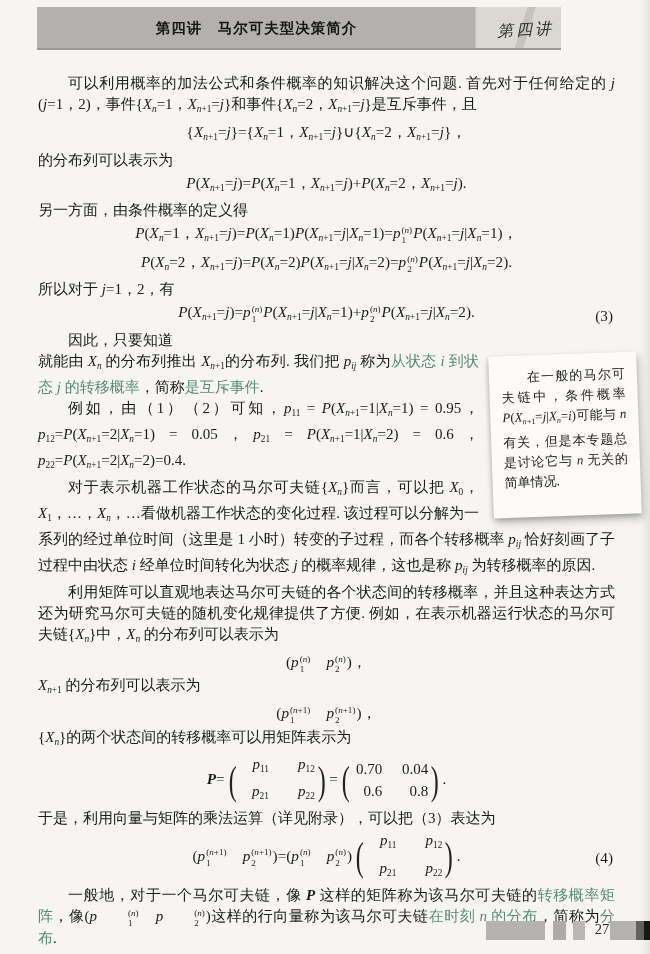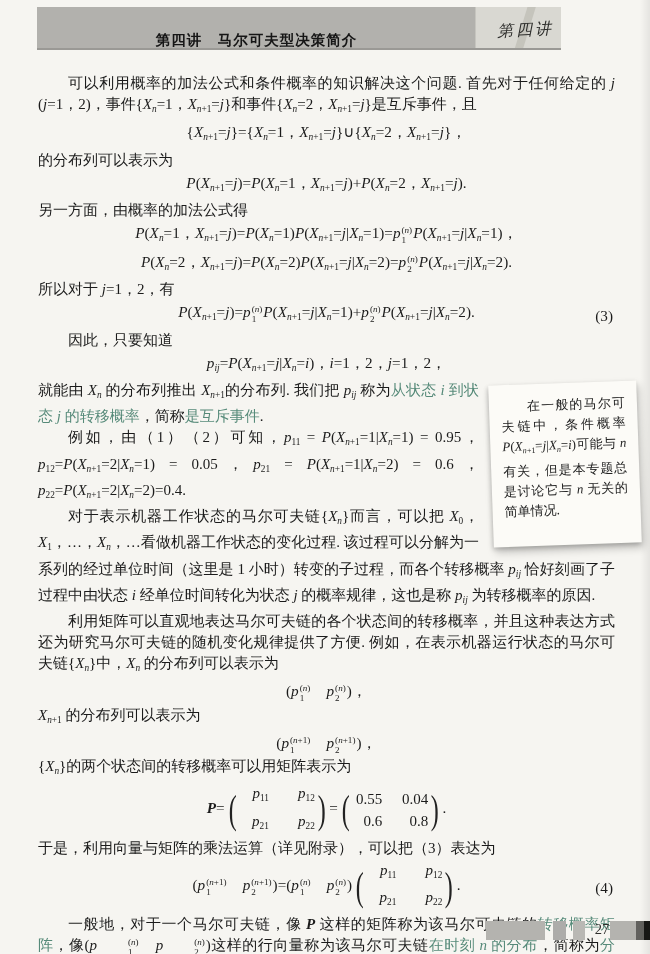--- a/index.html
+++ b/index.html
@@ -6,21 +6,21 @@
   .page{position:relative;width:650px;height:954px;background:#f6f5f1;overflow:hidden;
         font-family:"Liberation Serif",serif;color:#1b1b1b;}
   .page::after{content:"";position:absolute;right:0;top:0;width:10px;height:100%;
         background:linear-gradient(to right,rgba(0,0,0,0),rgba(0,0,0,0.07));pointer-events:none;}
 
   
   .band{position:absolute;left:37px;top:7px;width:524px;height:41px;background:#b2b1ad;
         border-bottom:2px solid #9a9995;}
   .band-title{position:absolute;left:0;top:50%;transform:translateY(-50%);width:439px;text-align:center;
         font-family:"Liberation Sans",sans-serif;font-weight:bold;font-size:14.5px;
-        letter-spacing:1px;color:#161616;margin-top:12px;}
+        letter-spacing:1px;color:#161616;}
   .corner{position:absolute;right:0;top:0;height:100%;width:85px;background:#d9d8d2;
         border-left:1px solid #c6c5bf;overflow:hidden;}
   .corner-stroke{position:absolute;left:44px;top:-10px;width:8px;height:70px;background:#c5c4bc;
         transform:rotate(17deg);}
   .corner-text{position:absolute;right:7px;top:13px;font-size:16px;font-style:italic;letter-spacing:3px;
         color:#2e2e2c;transform:rotate(-3deg);font-family:"DejaVu Serif",serif;}
 
   
   .content{position:absolute;left:38px;top:73px;width:577px;font-size:15px;line-height:21px;
         text-align:justify;}
@@ -76,27 +76,26 @@
       <div class="corner-stroke"></div>
       <span class="corner-text">第四讲</span>
     </div>
   </header>
 
   <main class="content">
       <div class="p"><span>可以利用概率的加法公式和条件概率的知识解决这个问题. 首先对于任何给定的 <i>j</i> (<i>j</i>=1，2)，事件{<i>X<sub>n</sub></i>=1，<i>X</i><sub><i>n</i>+1</sub>=<i>j</i>}和事件{<i>X<sub>n</sub></i>=2，<i>X</i><sub><i>n</i>+1</sub>=<i>j</i>}是互斥事件，且</span></div>
       <div class="formula"><span>{<i>X</i><sub><i>n</i>+1</sub>=<i>j</i>}={<i>X<sub>n</sub></i>=1，<i>X</i><sub><i>n</i>+1</sub>=<i>j</i>}∪{<i>X<sub>n</sub></i>=2，<i>X</i><sub><i>n</i>+1</sub>=<i>j</i>}，</span></div>
       <div class="pc"><span>的分布列可以表示为</span></div>
       <div class="formula"><span><i>P</i>(<i>X</i><sub><i>n</i>+1</sub>=<i>j</i>)=<i>P</i>(<i>X<sub>n</sub></i>=1，<i>X</i><sub><i>n</i>+1</sub>=<i>j</i>)+<i>P</i>(<i>X<sub>n</sub></i>=2，<i>X</i><sub><i>n</i>+1</sub>=<i>j</i>).</span></div>
-      <div class="pc"><span>另一方面，由概率的加法公式得</span></div>
+      <div class="pc"><span>另一方面，由条件概率的定义得</span></div>
       <div class="formula"><span><i>P</i>(<i>X<sub>n</sub></i>=1，<i>X</i><sub><i>n</i>+1</sub>=<i>j</i>)=<i>P</i>(<i>X<sub>n</sub></i>=1)<i>P</i>(<i>X</i><sub><i>n</i>+1</sub>=<i>j</i>|<i>X<sub>n</sub></i>=1)=<i>p</i><span class="ps"><span>(<i>n</i>)</span><span>1</span></span><i>P</i>(<i>X</i><sub><i>n</i>+1</sub>=<i>j</i>|<i>X<sub>n</sub></i>=1)，</span></div>
       <div class="formula"><span><i>P</i>(<i>X<sub>n</sub></i>=2，<i>X</i><sub><i>n</i>+1</sub>=<i>j</i>)=<i>P</i>(<i>X<sub>n</sub></i>=2)<i>P</i>(<i>X</i><sub><i>n</i>+1</sub>=<i>j</i>|<i>X<sub>n</sub></i>=2)=<i>p</i><span class="ps"><span>(<i>n</i>)</span><span>2</span></span><i>P</i>(<i>X</i><sub><i>n</i>+1</sub>=<i>j</i>|<i>X<sub>n</sub></i>=2).</span></div>
       <div class="pc"><span>所以对于 <i>j</i>=1，2，有</span></div>
       <div class="formula"><span><i>P</i>(<i>X</i><sub><i>n</i>+1</sub>=<i>j</i>)=<i>p</i><span class="ps"><span>(<i>n</i>)</span><span>1</span></span><i>P</i>(<i>X</i><sub><i>n</i>+1</sub>=<i>j</i>|<i>X<sub>n</sub></i>=1)+<i>p</i><span class="ps"><span>(<i>n</i>)</span><span>2</span></span><i>P</i>(<i>X</i><sub><i>n</i>+1</sub>=<i>j</i>|<i>X<sub>n</sub></i>=2).</span><span class="eqtag">(3)</span></div>
       <div class="p"><span>因此，只要知道</span></div>
-      <div class="formula"><span><i>p<sub>ij</sub></i>=<i>P</i>(<i>X</i><sub><i>n</i>+1</sub>=<i>j</i>|<i>X<sub>n</sub></i>=<i>i</i>)，<i>i</i>=1，2，<i>j</i>=1，2，</span></div>
       <aside class="note">
         <span class="note-text">在一般的马尔可夫链中，条件概率<i>P</i>(<i>X</i><sub><i>n</i>+1</sub>=<i>j</i>|<i>X<sub>n</sub></i>=<i>i</i>)可能与 <i>n</i> 有关，但是本专题总是讨论它与 <i>n</i> 无关的简单情况.</span>
       </aside>
       <div class="pc"><span>就能由 <i>X<sub>n</sub></i> 的分布列推出 <i>X</i><sub><i>n</i>+1</sub>的分布列. 我们把 <i>p<sub>ij</sub></i> 称为<span class="g">从状态 <i>i</i> 到状态 <i>j</i> 的转移概率</span>，简称<span class="g">是互斥事件</span>.</span></div>
       <div class="p"><span>例如，由（1）（2）可知，<i>p</i><sub>11</sub> = <i>P</i>(<i>X</i><sub><i>n</i>+1</sub>=1|<i>X<sub>n</sub></i>=1) = 0.95，<i>p</i><sub>12</sub>=<i>P</i>(<i>X</i><sub><i>n</i>+1</sub>=2|<i>X<sub>n</sub></i>=1) = 0.05，<i>p</i><sub>21</sub> = <i>P</i>(<i>X</i><sub><i>n</i>+1</sub>=1|<i>X<sub>n</sub></i>=2) = 0.6，<i>p</i><sub>22</sub>=<i>P</i>(<i>X</i><sub><i>n</i>+1</sub>=2|<i>X<sub>n</sub></i>=2)=0.4.</span></div>
       <div class="p"><span>对于表示机器工作状态的马尔可夫链{<i>X<sub>n</sub></i>}而言，可以把 <i>X</i><sub>0</sub>，<i>X</i><sub>1</sub>，…，<i>X<sub>n</sub></i>，…看做机器工作状态的变化过程. 该过程可以分解为一系列的经过单位时间（这里是 1 小时）转变的子过程，而各个转移概率 <i>p<sub>ij</sub></i> 恰好刻画了子过程中由状态 <i>i</i> 经单位时间转化为状态 <i>j</i> 的概率规律，这也是称 <i>p<sub>ij</sub></i> 为转移概率的原因.</span></div>
       <div class="p"><span>利用矩阵可以直观地表达马尔可夫链的各个状态间的转移概率，并且这种表达方式还为研究马尔可夫链的随机变化规律提供了方便. 例如，在表示机器运行状态的马尔可夫链{<i>X<sub>n</sub></i>}中，<i>X<sub>n</sub></i> 的分布列可以表示为</span></div>
       <div class="formula"><span>(<i>p</i><span class="ps"><span>(<i>n</i>)</span><span>1</span></span>　<i>p</i><span class="ps"><span>(<i>n</i>)</span><span>2</span></span>)，</span></div>
       <div class="pc"><span><i>X</i><sub><i>n</i>+1</sub> 的分布列可以表示为</span></div>
       <div class="formula"><span>(<i>p</i><span class="ps"><span>(<i>n</i>+1)</span><span>1</span></span>　<i>p</i><span class="ps"><span>(<i>n</i>+1)</span><span>2</span></span>)，</span></div>
@@ -106,21 +105,21 @@
             <span class="mg">
               <span><i>p</i><sub>11</sub></span>
               <span><i>p</i><sub>12</sub></span>
               <span><i>p</i><sub>21</sub></span>
               <span><i>p</i><sub>22</sub></span>
             </span>
             <span class="mp">)</span>
           </span>=<span class="mat">
             <span class="mp">(</span>
             <span class="mg">
-              <span>0.55</span>
+              <span>0.70</span>
               <span>0.04</span>
               <span>0.6</span>
               <span>0.8</span>
             </span>
             <span class="mp">)</span>
           </span>.</span></div>
       <div class="pc"><span>于是，利用向量与矩阵的乘法运算（详见附录），可以把（3）表达为</span></div>
       <div class="formula"><span>(<i>p</i><span class="ps"><span>(<i>n</i>+1)</span><span>1</span></span>　<i>p</i><span class="ps"><span>(<i>n</i>+1)</span><span>2</span></span>)=(<i>p</i><span class="ps"><span>(<i>n</i>)</span><span>1</span></span>　<i>p</i><span class="ps"><span>(<i>n</i>)</span><span>2</span></span>)<span class="mat">
             <span class="mp">(</span>
             <span class="mg">

